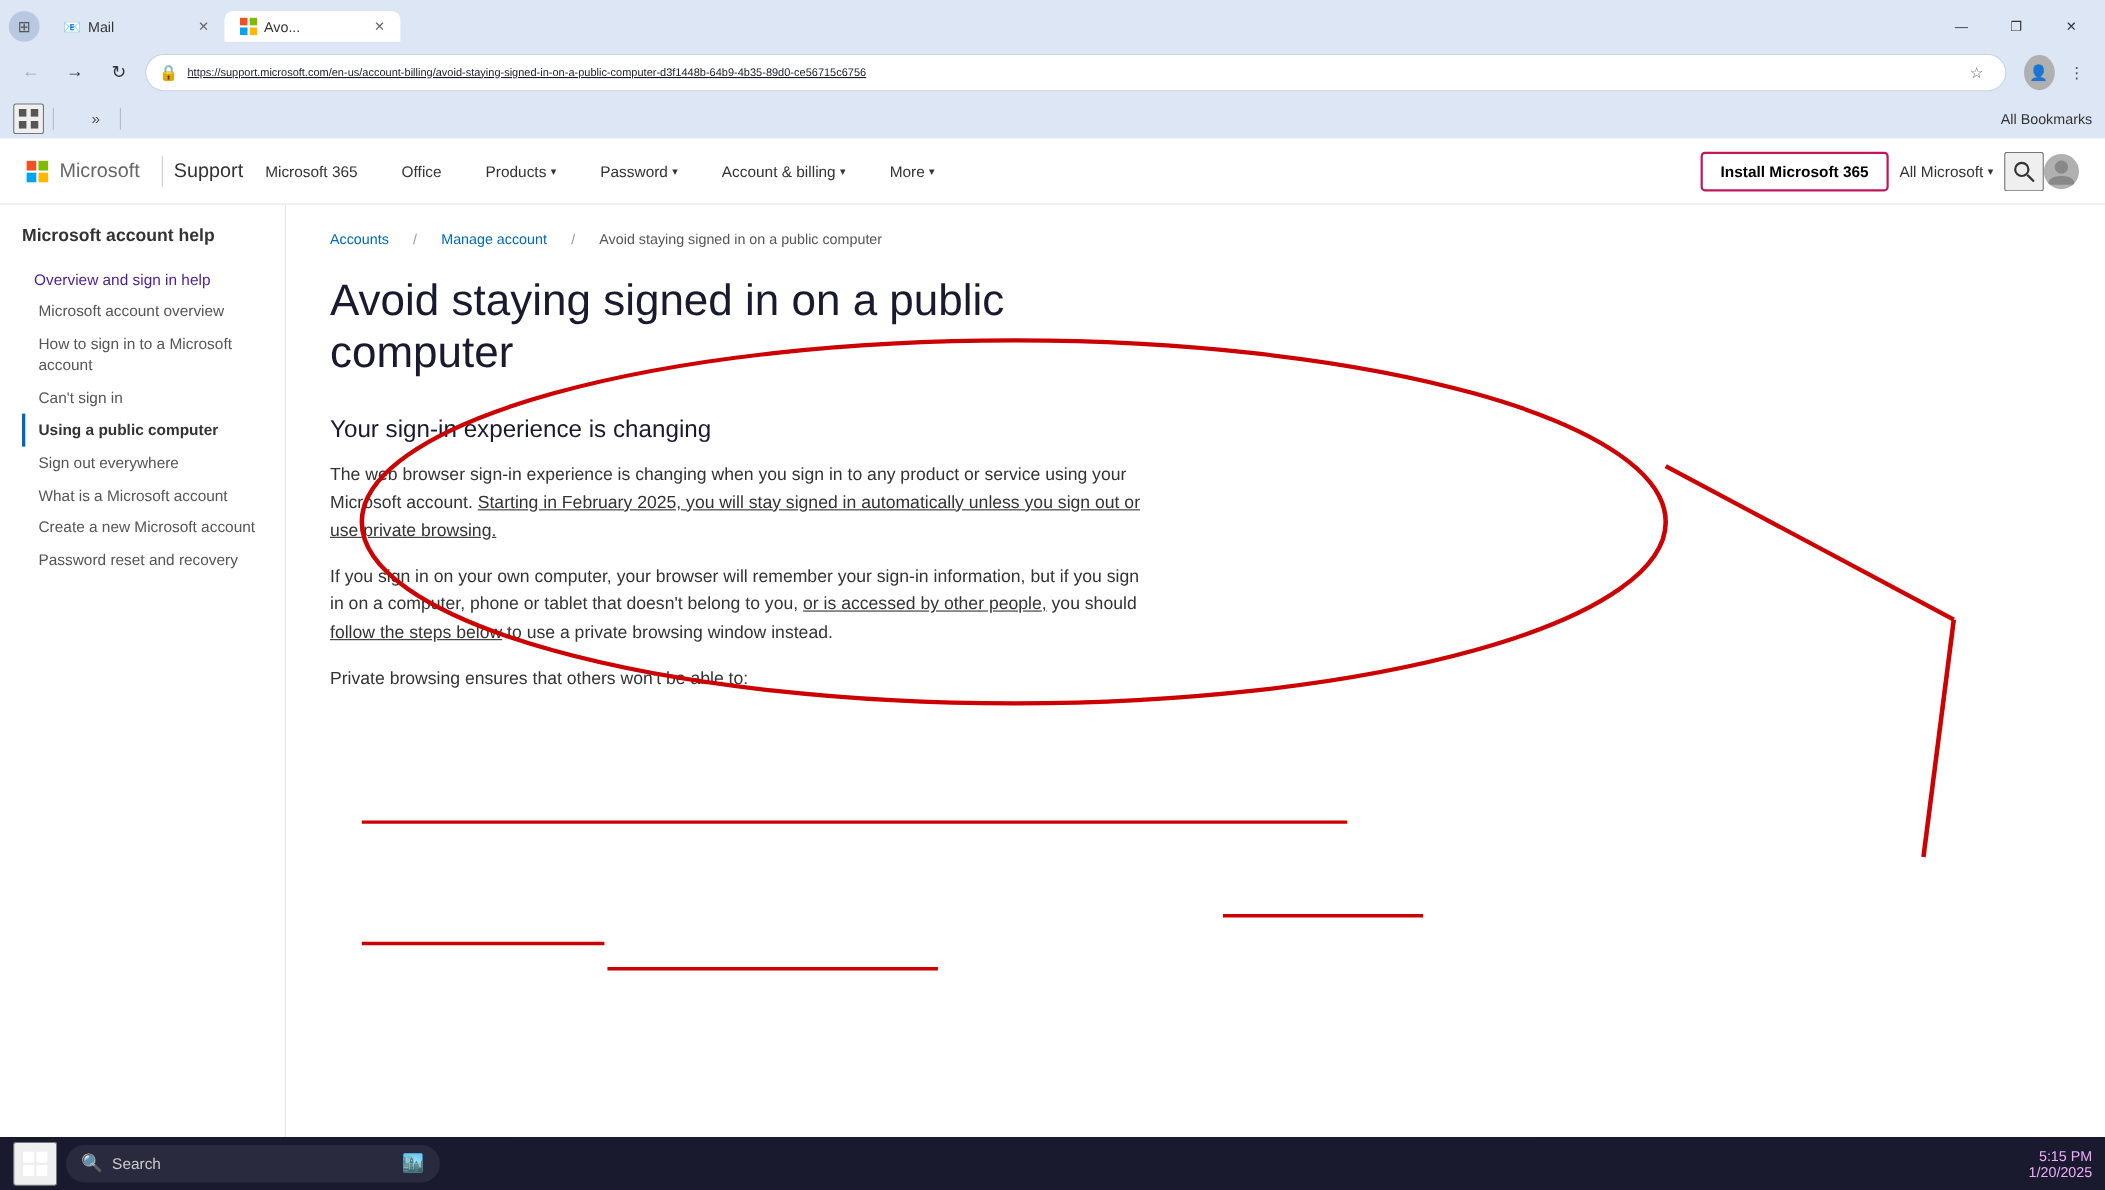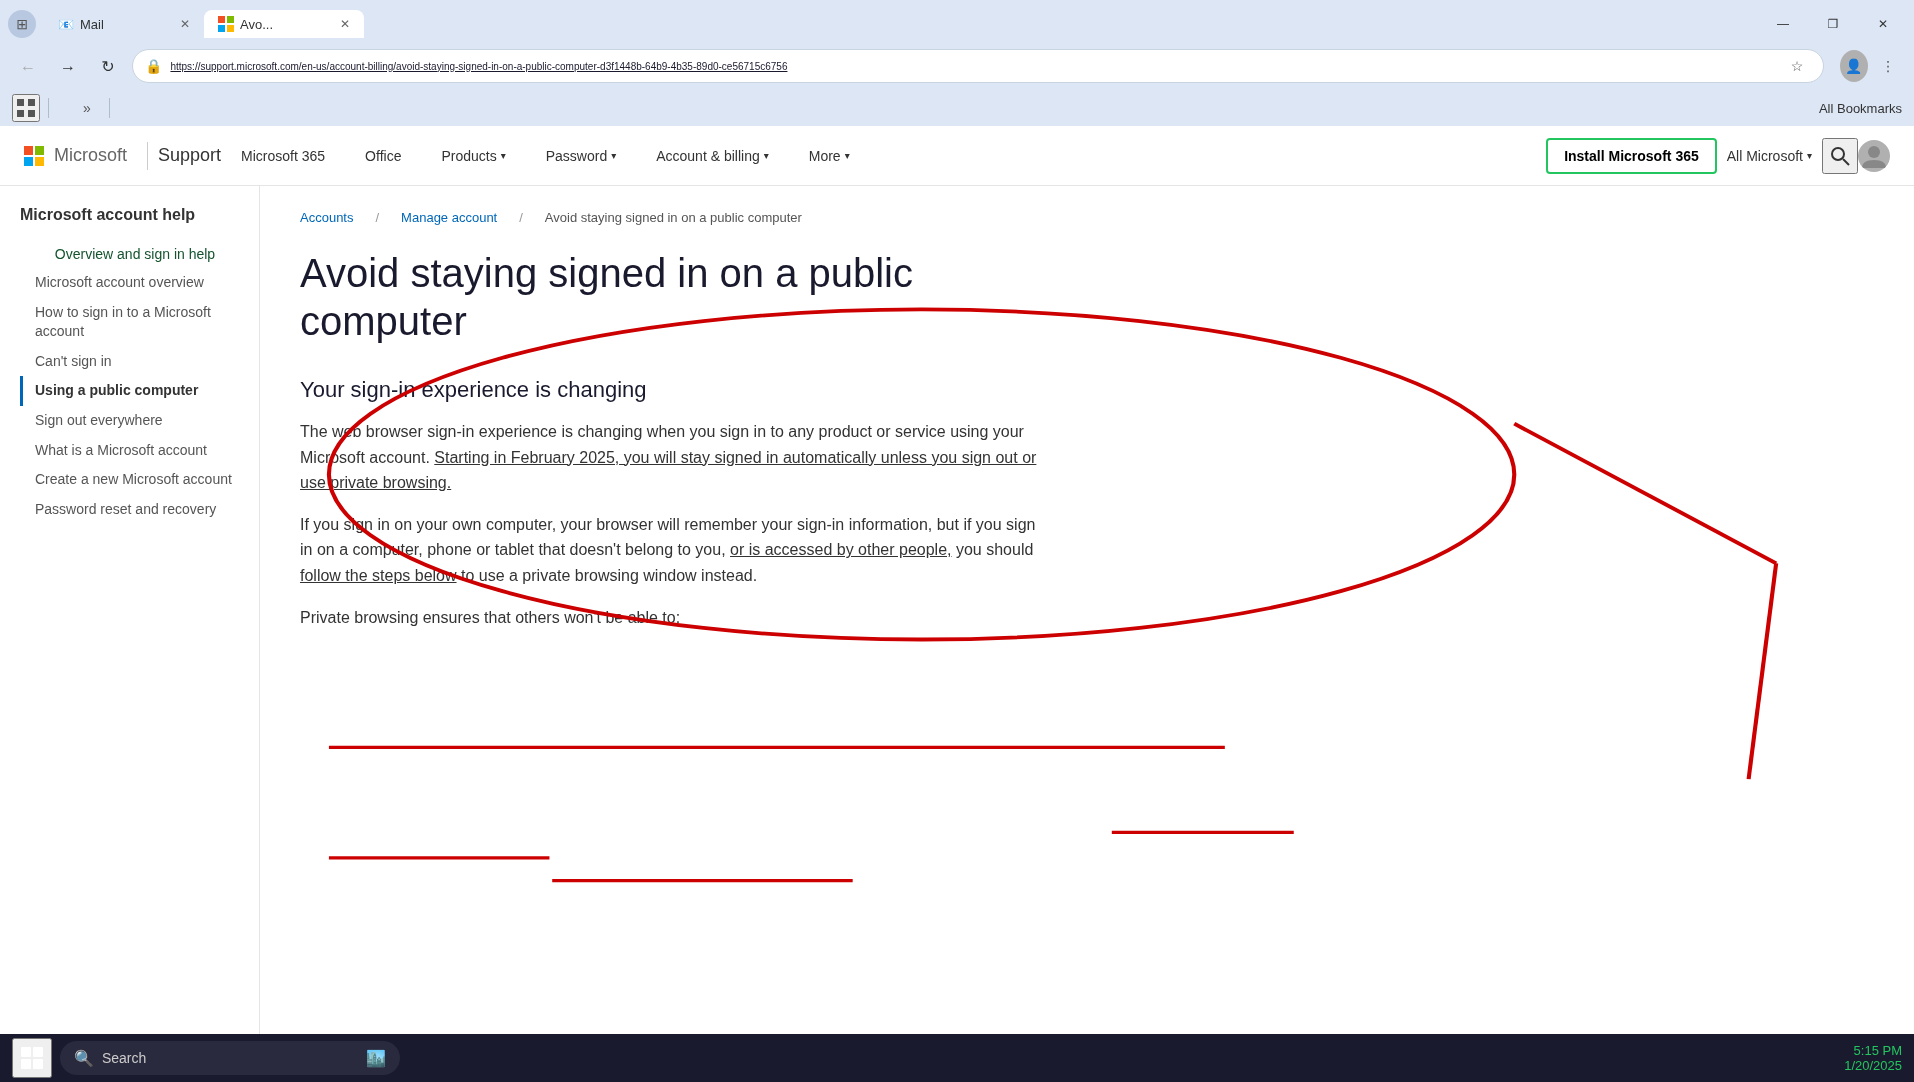--- a/index.html
+++ b/index.html
@@ -63,35 +63,35 @@
       background: #fff; flex-shrink: 0;
     }
     .ms-logo { display: flex; align-items: center; gap: 10px; margin-right: 20px; }
     .ms-logo-grid { display: grid; grid-template-columns: 1fr 1fr; gap: 2px; width: 20px; height: 20px; }
     .ms-logo-text { font-size: 18px; color: #666; font-weight: 300; }
     .ms-logo-divider { width: 1px; height: 28px; background: #ccc; margin-right: 10px; }
     .ms-support { font-size: 18px; font-weight: 400; color: #333; margin-right: 10px; }
     .ms-nav-items { display: flex; align-items: center; gap: 20px; flex: 1; }
     .ms-nav-item { font-size: 14px; color: #333; padding: 0 10px; height: 60px; display: flex; align-items: center; cursor: pointer; border: none; background: none; gap: 4px; }
     .install-btn {
-      padding: 8px 16px; border: 2px solid #22c55e; border-radius: 4px; font-size: 14px; font-weight: 600;
+      padding: 8px 16px; border: 2px solid #be185d; border-radius: 4px; font-size: 14px; font-weight: 600;
       background: #fff; cursor: pointer; white-space: nowrap;
     }
     .all-ms-btn { font-size: 14px; color: #333; padding: 0 10px; cursor: pointer; background: none; border: none; display: flex; align-items: center; gap: 4px; }
     .search-icon-btn { width: 36px; height: 36px; display: flex; align-items: center; justify-content: center; cursor: pointer; }
     .avatar { width: 32px; height: 32px; border-radius: 50%; background: #b0b0b0; overflow: hidden; display: flex; align-items: center; justify-content: center; cursor: pointer; }
 
     
     .content-area { display: flex; flex: 1; overflow: hidden; }
 
     
     .sidebar { width: 260px; padding: 20px 20px; flex-shrink: 0; border-right: 1px solid #e5e5e5; overflow-y: auto; }
     .sidebar-title { font-size: 16px; font-weight: 600; color: #333; margin-bottom: 16px; }
     .sidebar-items { list-style: none; }
-    .sidebar-section-header { font-size: 14px; color: #14532d; padding: 6px 0; cursor: pointer; border-left: 3px solid transparent; padding-left: 8px; text-align: center; }
+    .sidebar-section-header { font-size: 14px; color: #4c1d95; padding: 6px 0; cursor: pointer; border-left: 3px solid transparent; padding-left: 8px; }
     .sidebar-item { font-size: 14px; color: #555; padding: 5px 0 5px 12px; cursor: pointer; border-left: 3px solid transparent; line-height: 1.4; }
     .sidebar-item.active { color: #333; font-weight: 600; border-left: 3px solid #0067b8; }
 
     
     .main-content { flex: 1; padding: 24px 40px; overflow-y: auto; position: relative; }
 
     
     .breadcrumb { font-size: 13px; color: #666; margin-bottom: 24px; display: flex; align-items: center; gap: 22px; }
     .breadcrumb-link { color: #0067b8; cursor: pointer; text-decoration: none; }
     .breadcrumb-sep { color: #999; }
@@ -118,21 +118,21 @@
       display: flex; align-items: center; padding: 0 12px; z-index: 1000;
     }
     .start-btn { width: 40px; height: 40px; display: flex; align-items: center; justify-content: center; cursor: pointer; }
     .search-bar-task {
       display: flex; align-items: center; background: #2a2a3e; border-radius: 20px; padding: 0 14px;
       height: 34px; min-width: 340px; gap: 8px; cursor: pointer; margin-left: 8px;
     }
     .search-bar-task .search-icon { color: #aaa; font-size: 16px; }
     .search-bar-task .search-text { color: #ccc; font-size: 14px; }
     .taskbar-right { margin-left: auto; display: flex; align-items: center; gap: 12px; }
-    .taskbar-time { color: #22c55e; font-size: 13px; text-align: right; }
+    .taskbar-time { color: #f0abfc; font-size: 13px; text-align: right; }
 
     
     .win-logo { display: grid; grid-template-columns: 1fr 1fr; gap: 2px; width: 22px; height: 22px; }
     .win-logo span { display: block; background: #fff; border-radius: 1px; }
 
     .chevron { font-size: 10px; }
   </style>
 </head>
 <body>
 

